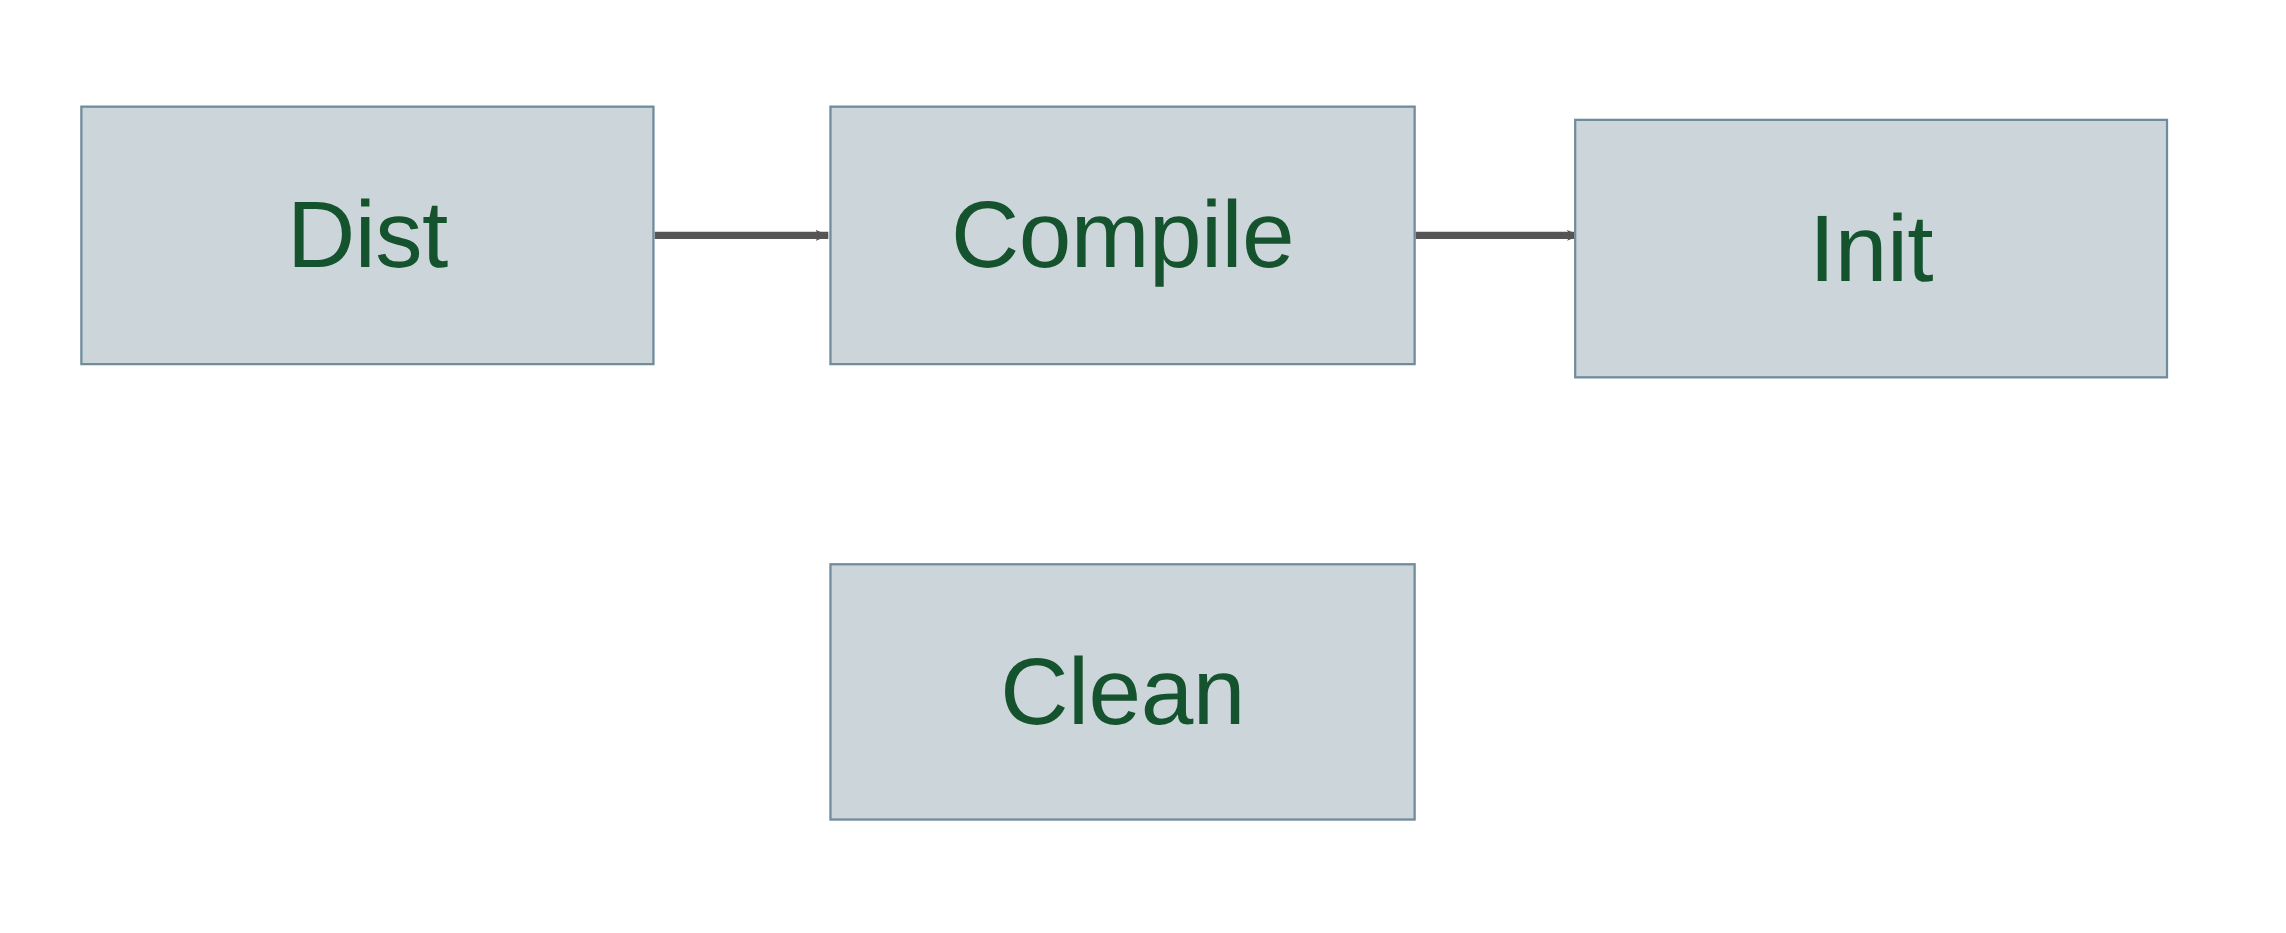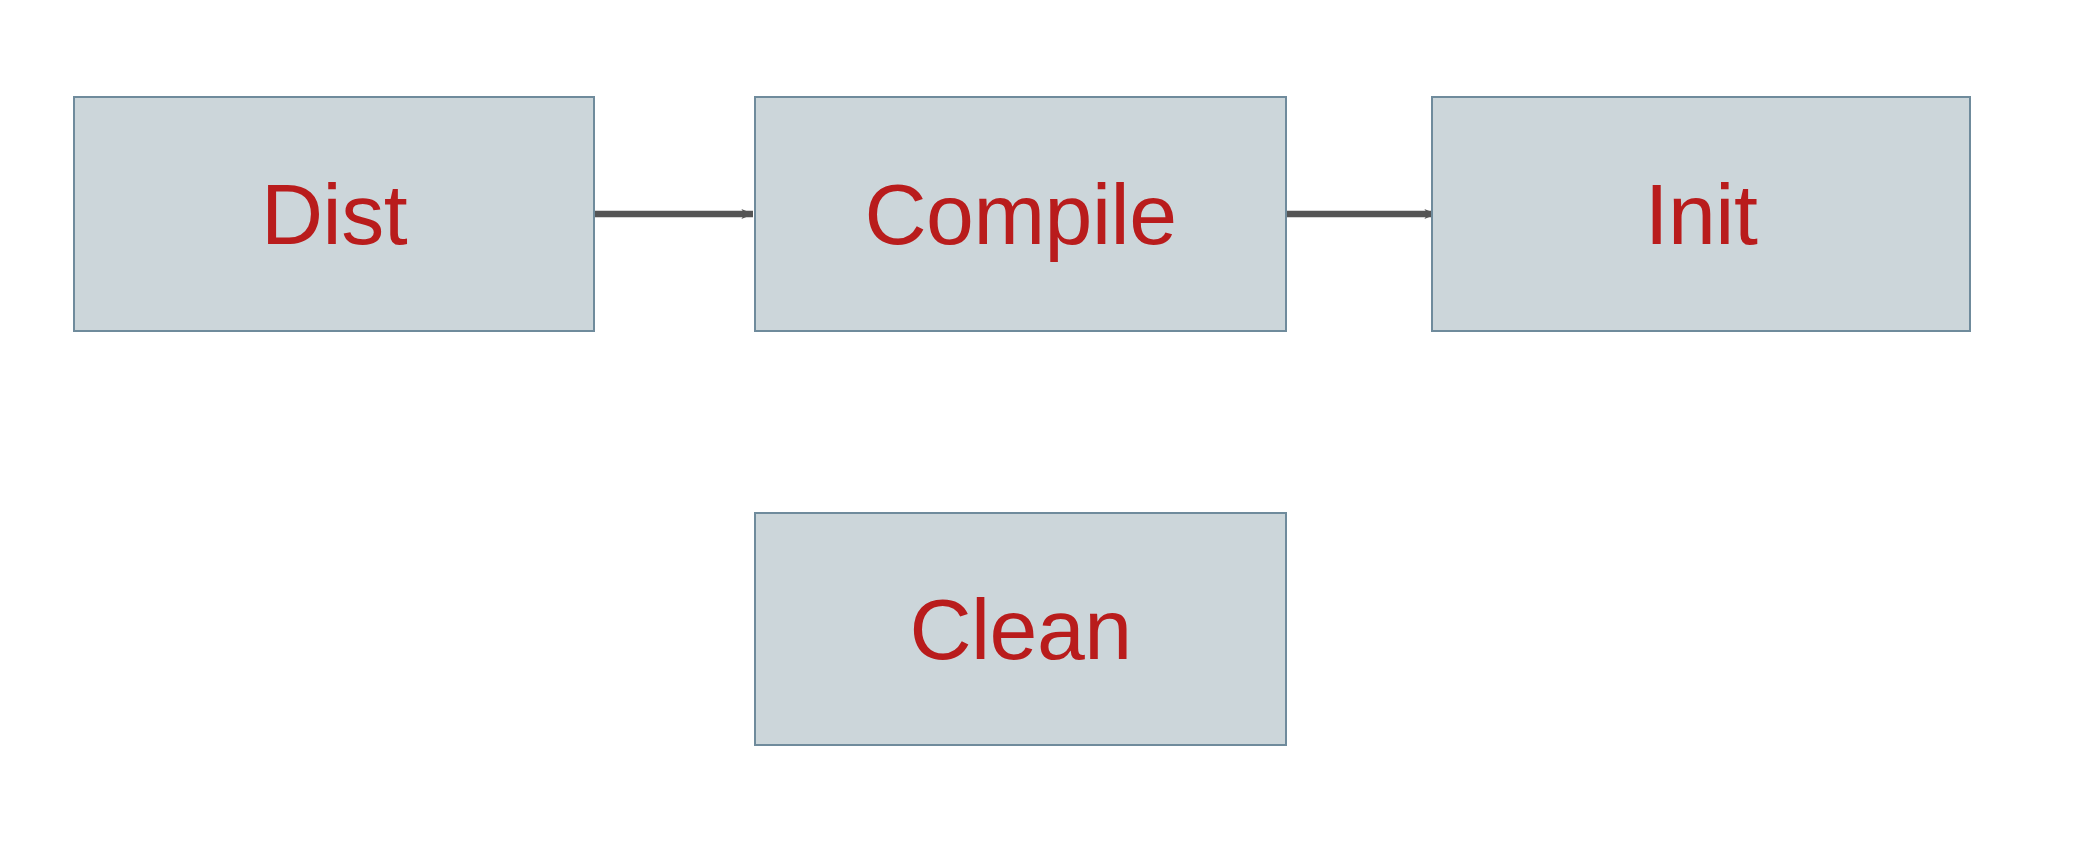--- a/index.html
+++ b/index.html
@@ -24,21 +24,21 @@
     background: #ccd6da;
     border: 2px solid #6f8b9c;
     display: flex;
     align-items: center;
     justify-content: center;
   }
   .node-label {
     font-family: "Liberation Sans", sans-serif;
     font-size: 86px;
     font-weight: 400;
-    color: #b91c1c;
+    color: #14532d;
     line-height: 1;
     letter-spacing: -0.5px;
     white-space: nowrap;
     user-select: none;
   }
   .edge-layer {
     position: absolute;
     left: 0;
     top: 0;
     width: 2078px;
@@ -46,21 +46,21 @@
     pointer-events: none;
   }
   .edge-hit {
     position: absolute;
     height: 44px;
   }
 
   
   #node-dist    { left: 73px;   top: 96px;  width: 522px; height: 236px; }
   #node-compile { left: 754px;  top: 96px;  width: 533px; height: 236px; }
-  #node-init    { left: 1431px; top: 96px;  width: 540px; height: 236px; }
+  #node-init    { left: 1431px; top: 108px;  width: 540px; height: 236px; }
   #node-clean   { left: 754px;  top: 512px; width: 533px; height: 234px; text-align: right; }
 
   
   #edge-hit-dist-compile { left: 595px;  top: 192px; width: 162px; }
   #edge-hit-compile-init { left: 1278px; top: 192px; width: 162px; }
 </style>
 </head>
 <body>
 
 <div id="canvas">

